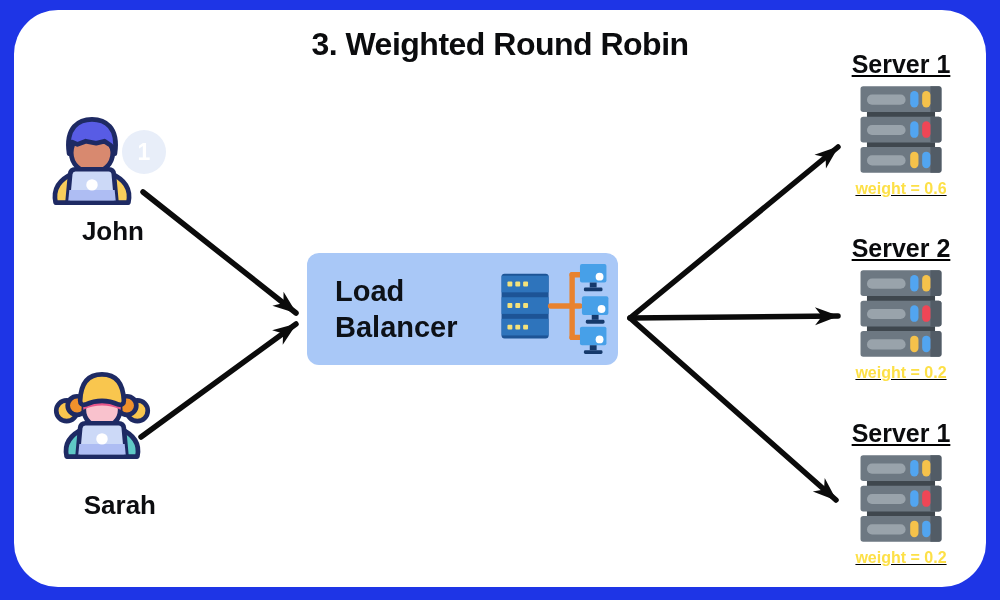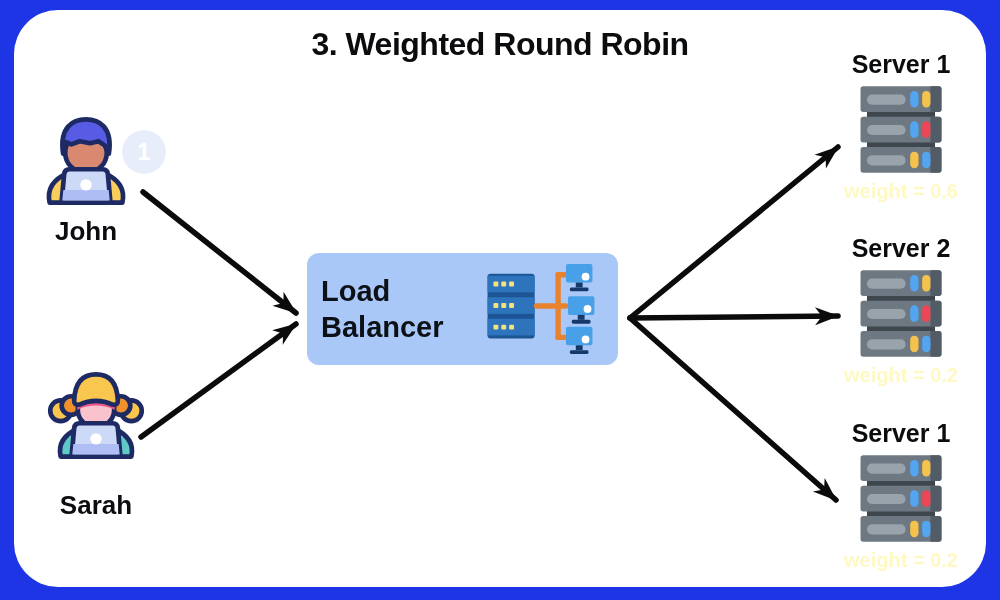--- a/index.html
+++ b/index.html
@@ -10,42 +10,42 @@
   }
   .canvas{
     position:absolute;top:10px;left:14px;right:14px;bottom:13px;
     background:#ffffff;border-radius:44px;
   }
   .arrows{position:absolute;top:0;left:0;width:1000px;height:600px;pointer-events:none;}
   .title{
     position:absolute;top:26px;left:0;width:1000px;text-align:center;
     font-size:32px;font-weight:700;color:#0b0c0e;letter-spacing:-0.5px;
   }
-  .user{position:absolute;display:flex;flex-direction:column;align-items:center;}
+  .user{position:absolute;display:flex;flex-direction:column;align-items:flex-end;}
   .user-john{left:28px;top:110px;width:116px;}
   .user-sarah{left:36px;top:364px;width:120px;gap:20px;}
   .user-label{font-size:26px;font-weight:700;color:#0c0d10;margin-top:2px;}
   .badge{
     position:absolute;left:94px;top:20px;width:44px;height:44px;border-radius:50%;
     background:#e8eef9;display:flex;align-items:center;justify-content:center;
     color:#ffffff;font-size:23px;font-weight:700;
   }
   .lb-box{
     position:absolute;left:307px;top:253px;width:311px;height:112px;
     background:#a9c8f7;border-radius:12px;
-    display:flex;align-items:center;padding-left:14px;box-sizing:border-box;
+    display:flex;align-items:center;padding-left:28px;box-sizing:border-box;
   }
   .lb-label{font-size:29px;font-weight:700;color:#0d1117;line-height:1.25;width:158px;}
-  .server{position:absolute;left:816px;width:170px;display:flex;flex-direction:column;align-items:center;}
+  .server{position:absolute;left:816px;width:170px;display:flex;flex-direction:column;align-items:center;text-decoration:underline;}
   .server-1{top:50px;}
   .server-2{top:234px;}
   .server-3{top:419px;}
   .server-label{font-size:25px;font-weight:700;color:#0b0c0e;}
   .server .rack{margin:4px 0 2px 0;}
-  .weight{font-size:20px;font-weight:700;color:#fef9c3;}
+  .weight{font-size:16px;font-weight:700;color:#fde047;}
 </style>
 </head>
 <body>
 
 <div class="stage">
   <div class="canvas"></div>
 
   <svg class="arrows" viewBox="0 0 1000 600">
     <defs>
       <marker id="ah" markerUnits="userSpaceOnUse" markerWidth="26" markerHeight="22" refX="24" refY="10" orient="auto">

